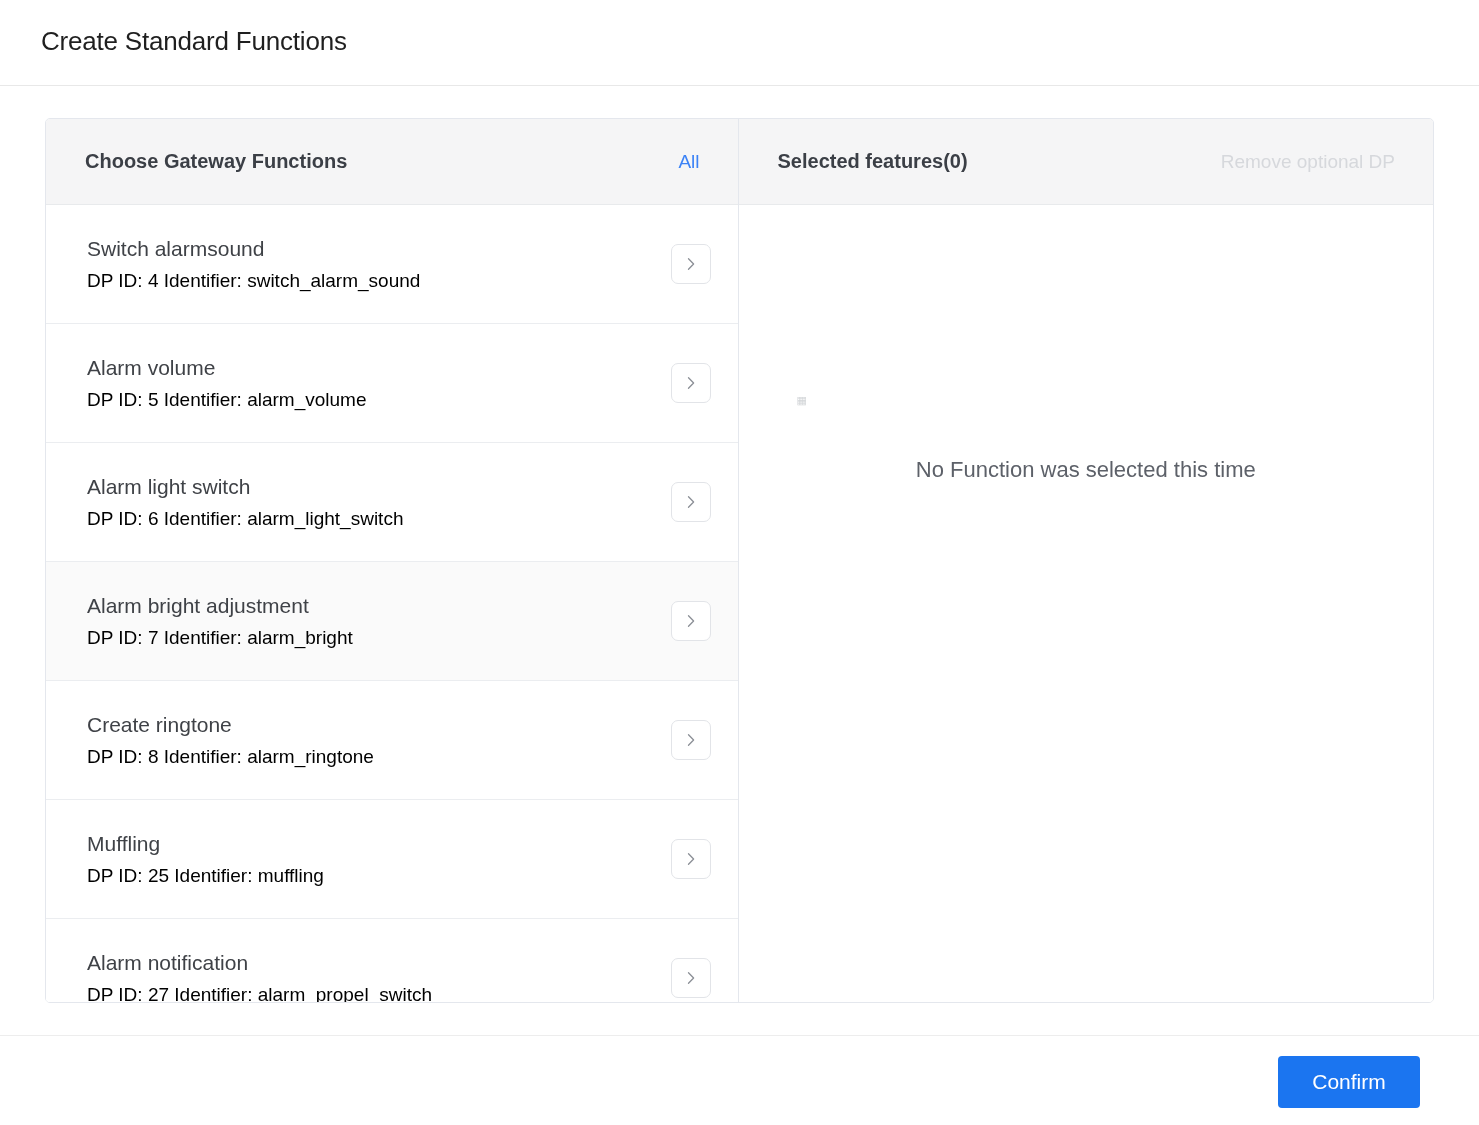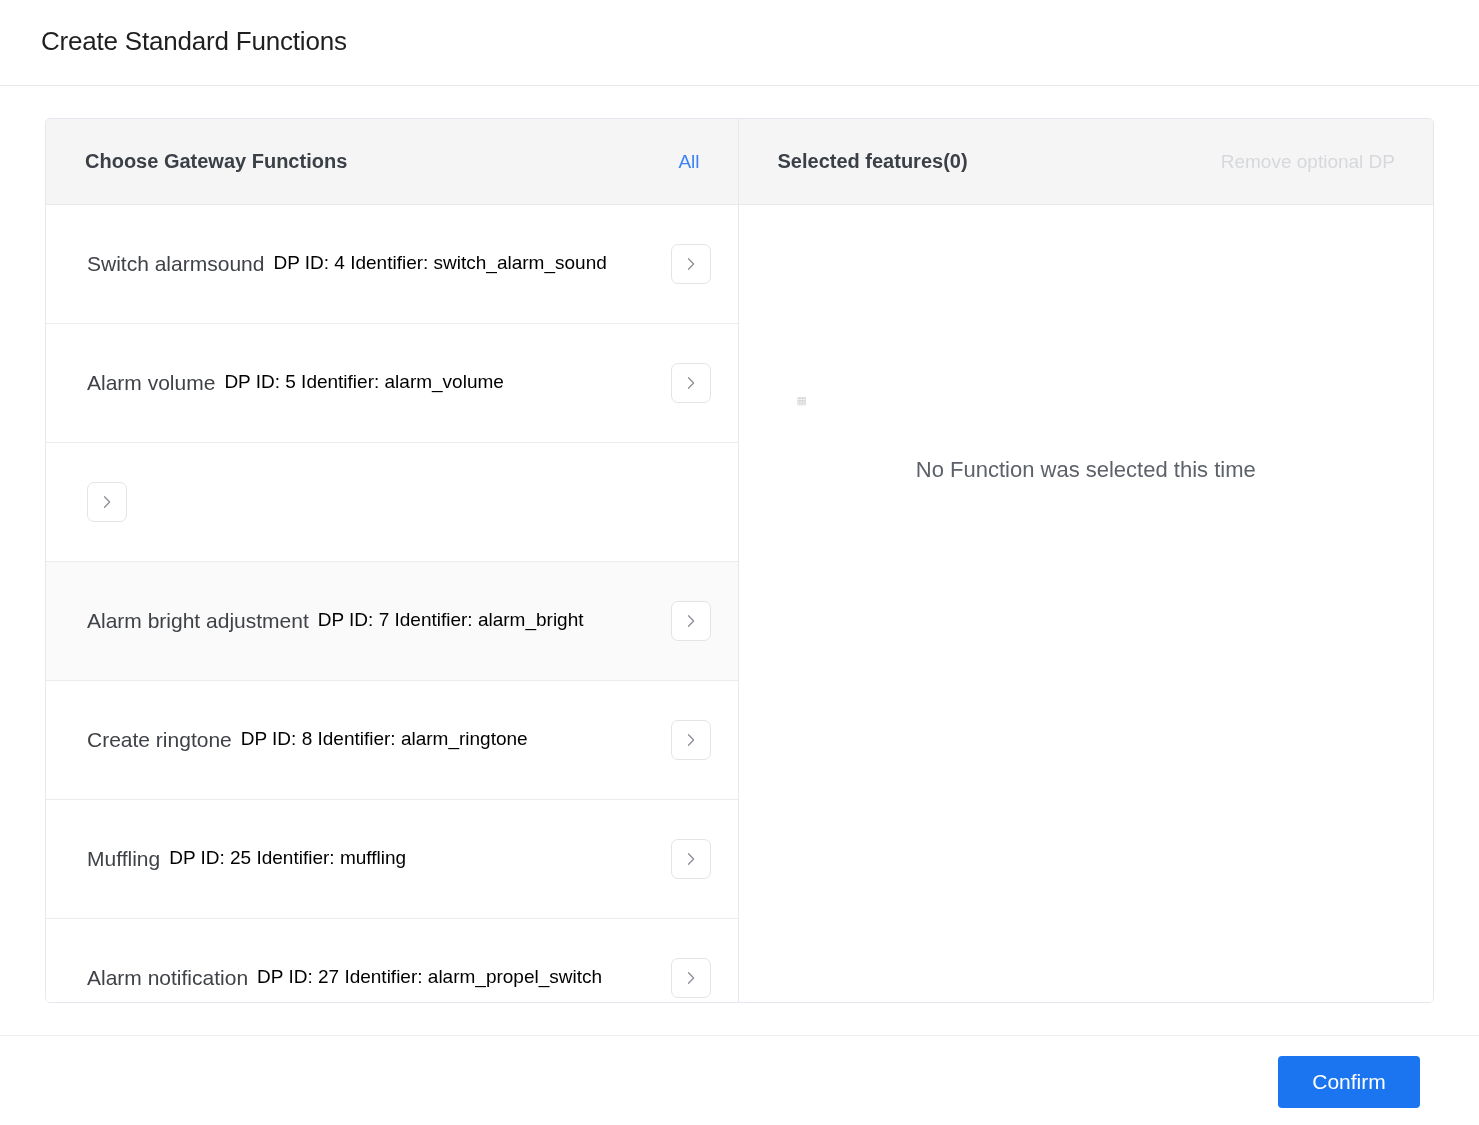--- a/index.html
+++ b/index.html
@@ -107,21 +107,21 @@
     height: 119px;
     border-bottom: 1px solid #ebedf0;
     display: flex;
     align-items: center;
     justify-content: space-between;
     padding: 0 27px 0 41px;
     background: #ffffff;
     cursor: pointer;
   }
   .fn-row.is-hover { background: #fafafa; }
-  .fn-row-texts { display: flex; flex-direction: row; gap: 9px; }
+  .fn-row-texts { display: flex; flex-direction: column; gap: 9px; }
   .fn-row-name {
     font-size: 21px;
     color: #3f4247;
     line-height: 1.15;
   }
   .fn-row-meta {
     font-size: 19px;
     color: #000000;
     line-height: 1.15;
     white-space: nowrap;
@@ -229,20 +229,24 @@
                 <span class="fn-row-name">Alarm volume</span>
                 <span class="fn-row-meta">DP ID: 5   Identifier: alarm_volume</span>
               </div>
               <div class="chevron-btn">
                 <svg width="16" height="16" viewBox="0 0 16 16" aria-hidden="true">
                   <path d="M5.5 2.8 L10.6 8 L5.5 13.2" fill="none" stroke="#8b8f96" stroke-width="1.3" stroke-linecap="round" stroke-linejoin="round"></path>
                 </svg>
               </div>
             </div>
             <div class="fn-row">
+              <div class="fn-row-texts">
+                <span class="fn-row-name">Alarm light switch</span>
+                <span class="fn-row-meta">DP ID: 6   Identifier: alarm_light_switch</span>
+              </div>
               <div class="chevron-btn">
                 <svg width="16" height="16" viewBox="0 0 16 16" aria-hidden="true">
                   <path d="M5.5 2.8 L10.6 8 L5.5 13.2" fill="none" stroke="#8b8f96" stroke-width="1.3" stroke-linecap="round" stroke-linejoin="round"></path>
                 </svg>
               </div>
             </div>
             <div class="fn-row is-hover">
               <div class="fn-row-texts">
                 <span class="fn-row-name">Alarm bright adjustment</span>
                 <span class="fn-row-meta">DP ID: 7   Identifier: alarm_bright</span>

